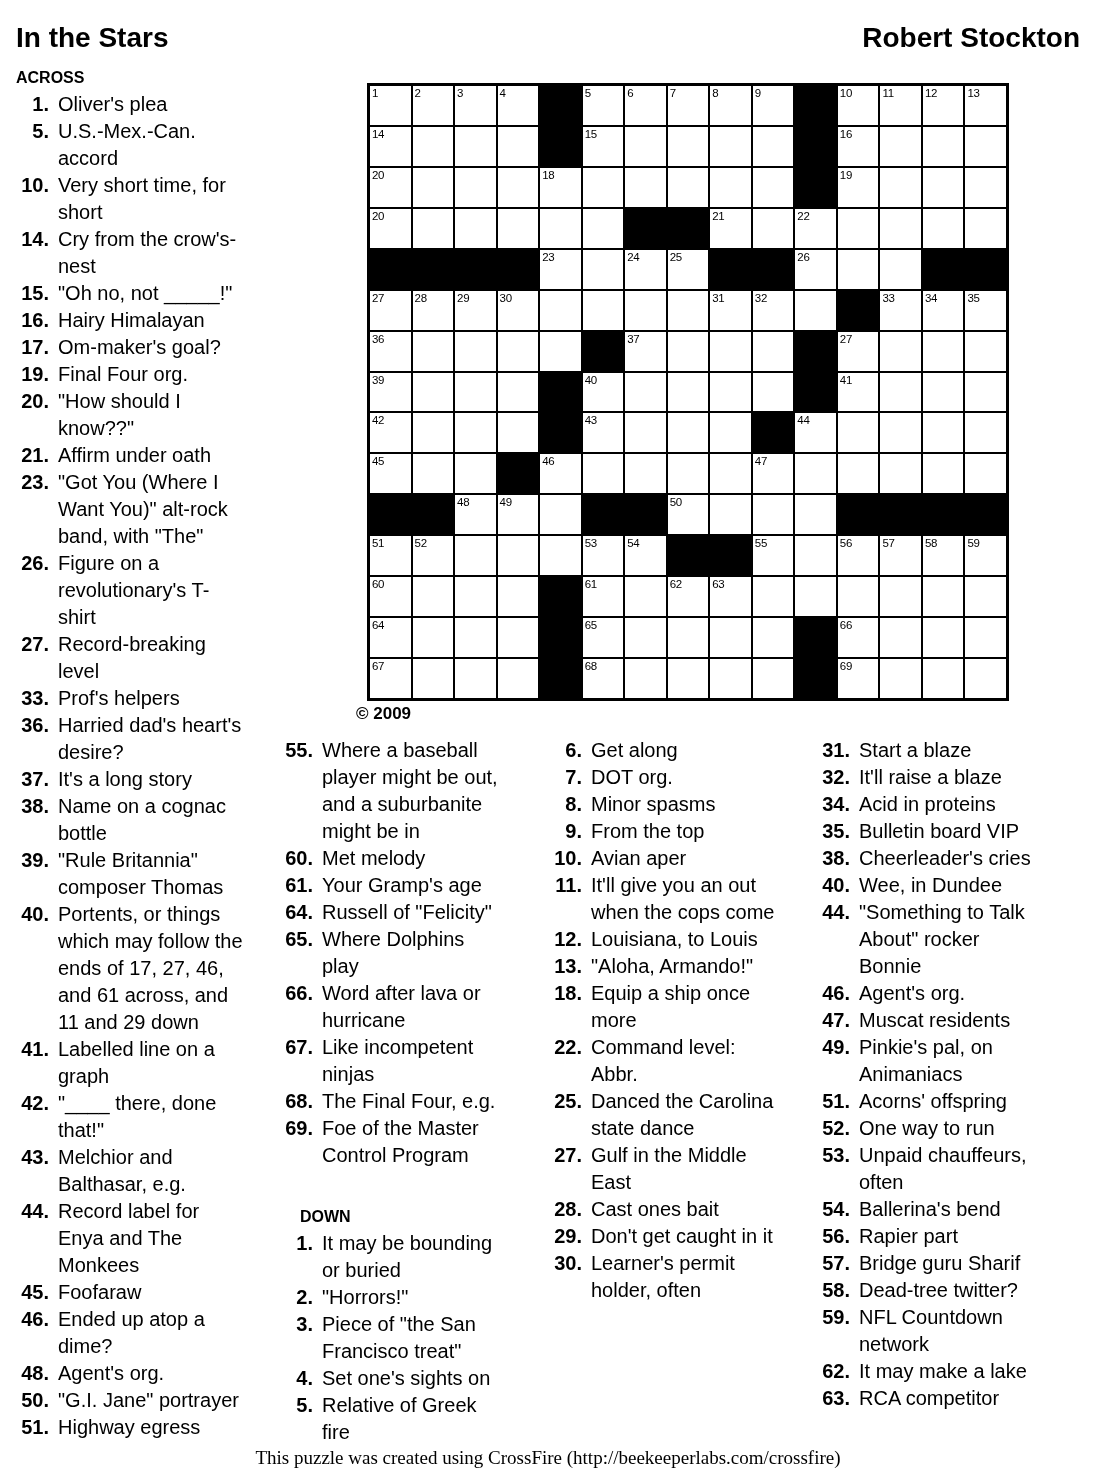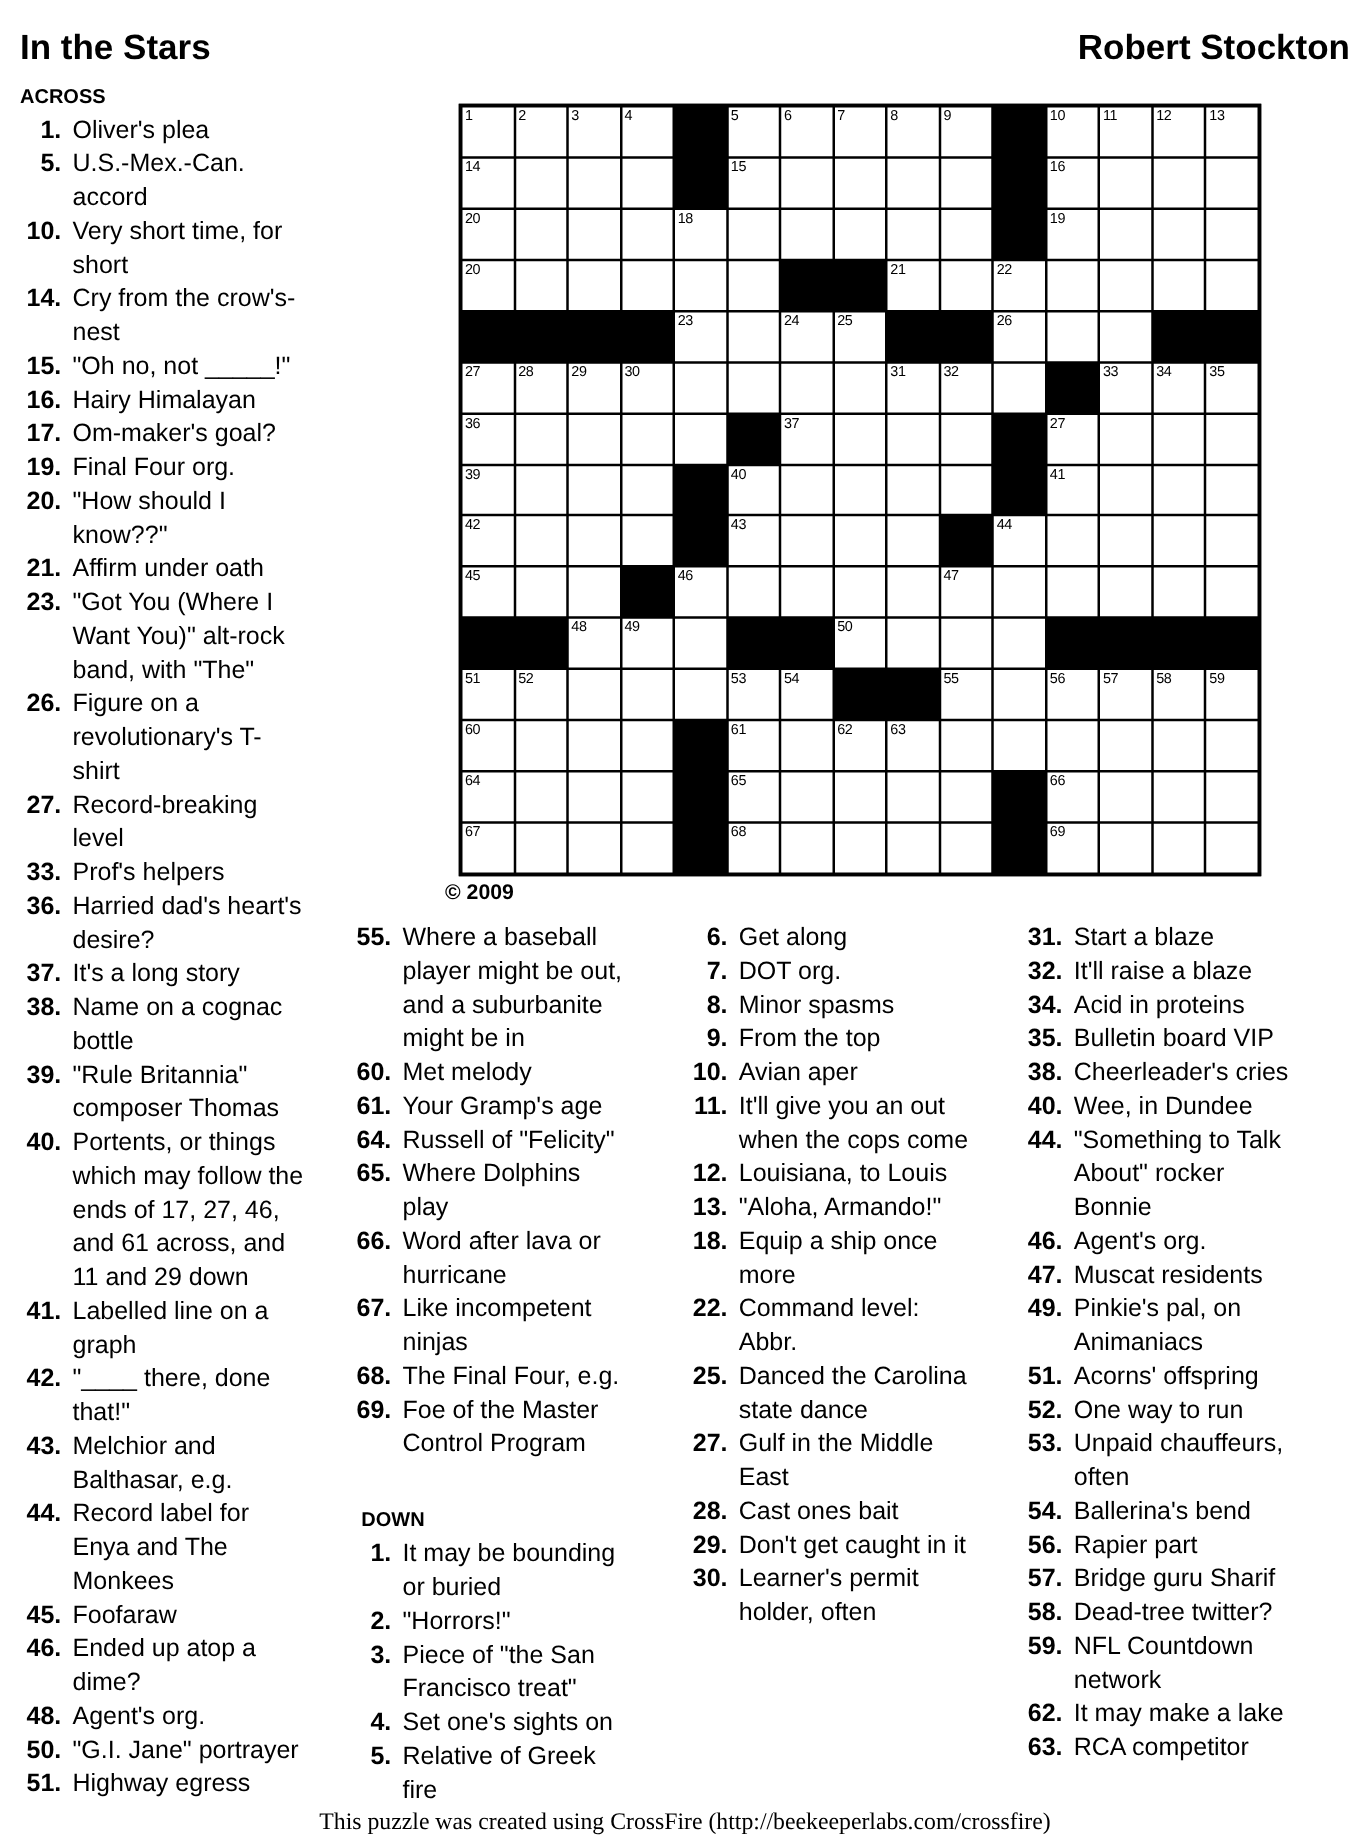--- a/index.html
+++ b/index.html
@@ -17,21 +17,21 @@
     font-size: 28px; font-weight: bold; line-height: 34px;
   }
   .author {
     position: absolute; right: 16px; top: 21px;
     font-size: 28px; font-weight: bold; line-height: 34px; text-align: right;
   }
   .section-label {
     font-size: 16px; font-weight: bold; line-height: 27px;
   }
   .across-label { position: absolute; left: 16px; top: 64px; }
-  .down-label   { margin-top: 34px; margin-left: 9px; }
+  .down-label   { margin-top: 34px; margin-left: 20px; }
 
   .clue-col { position: absolute; font-size: 20px; line-height: 27px; }
   .col-left { left: 16px;  top: 91px;  width: 228px; }
   .col2     { left: 280px; top: 737px; width: 224px; }
   .col3     { left: 549px; top: 737px; width: 229px; }
   .col4     { left: 817px; top: 737px; width: 222px; }
 
   .clue { display: flex; align-items: flex-start; }
   .clue .num {
     flex: 0 0 42px; box-sizing: border-box;

